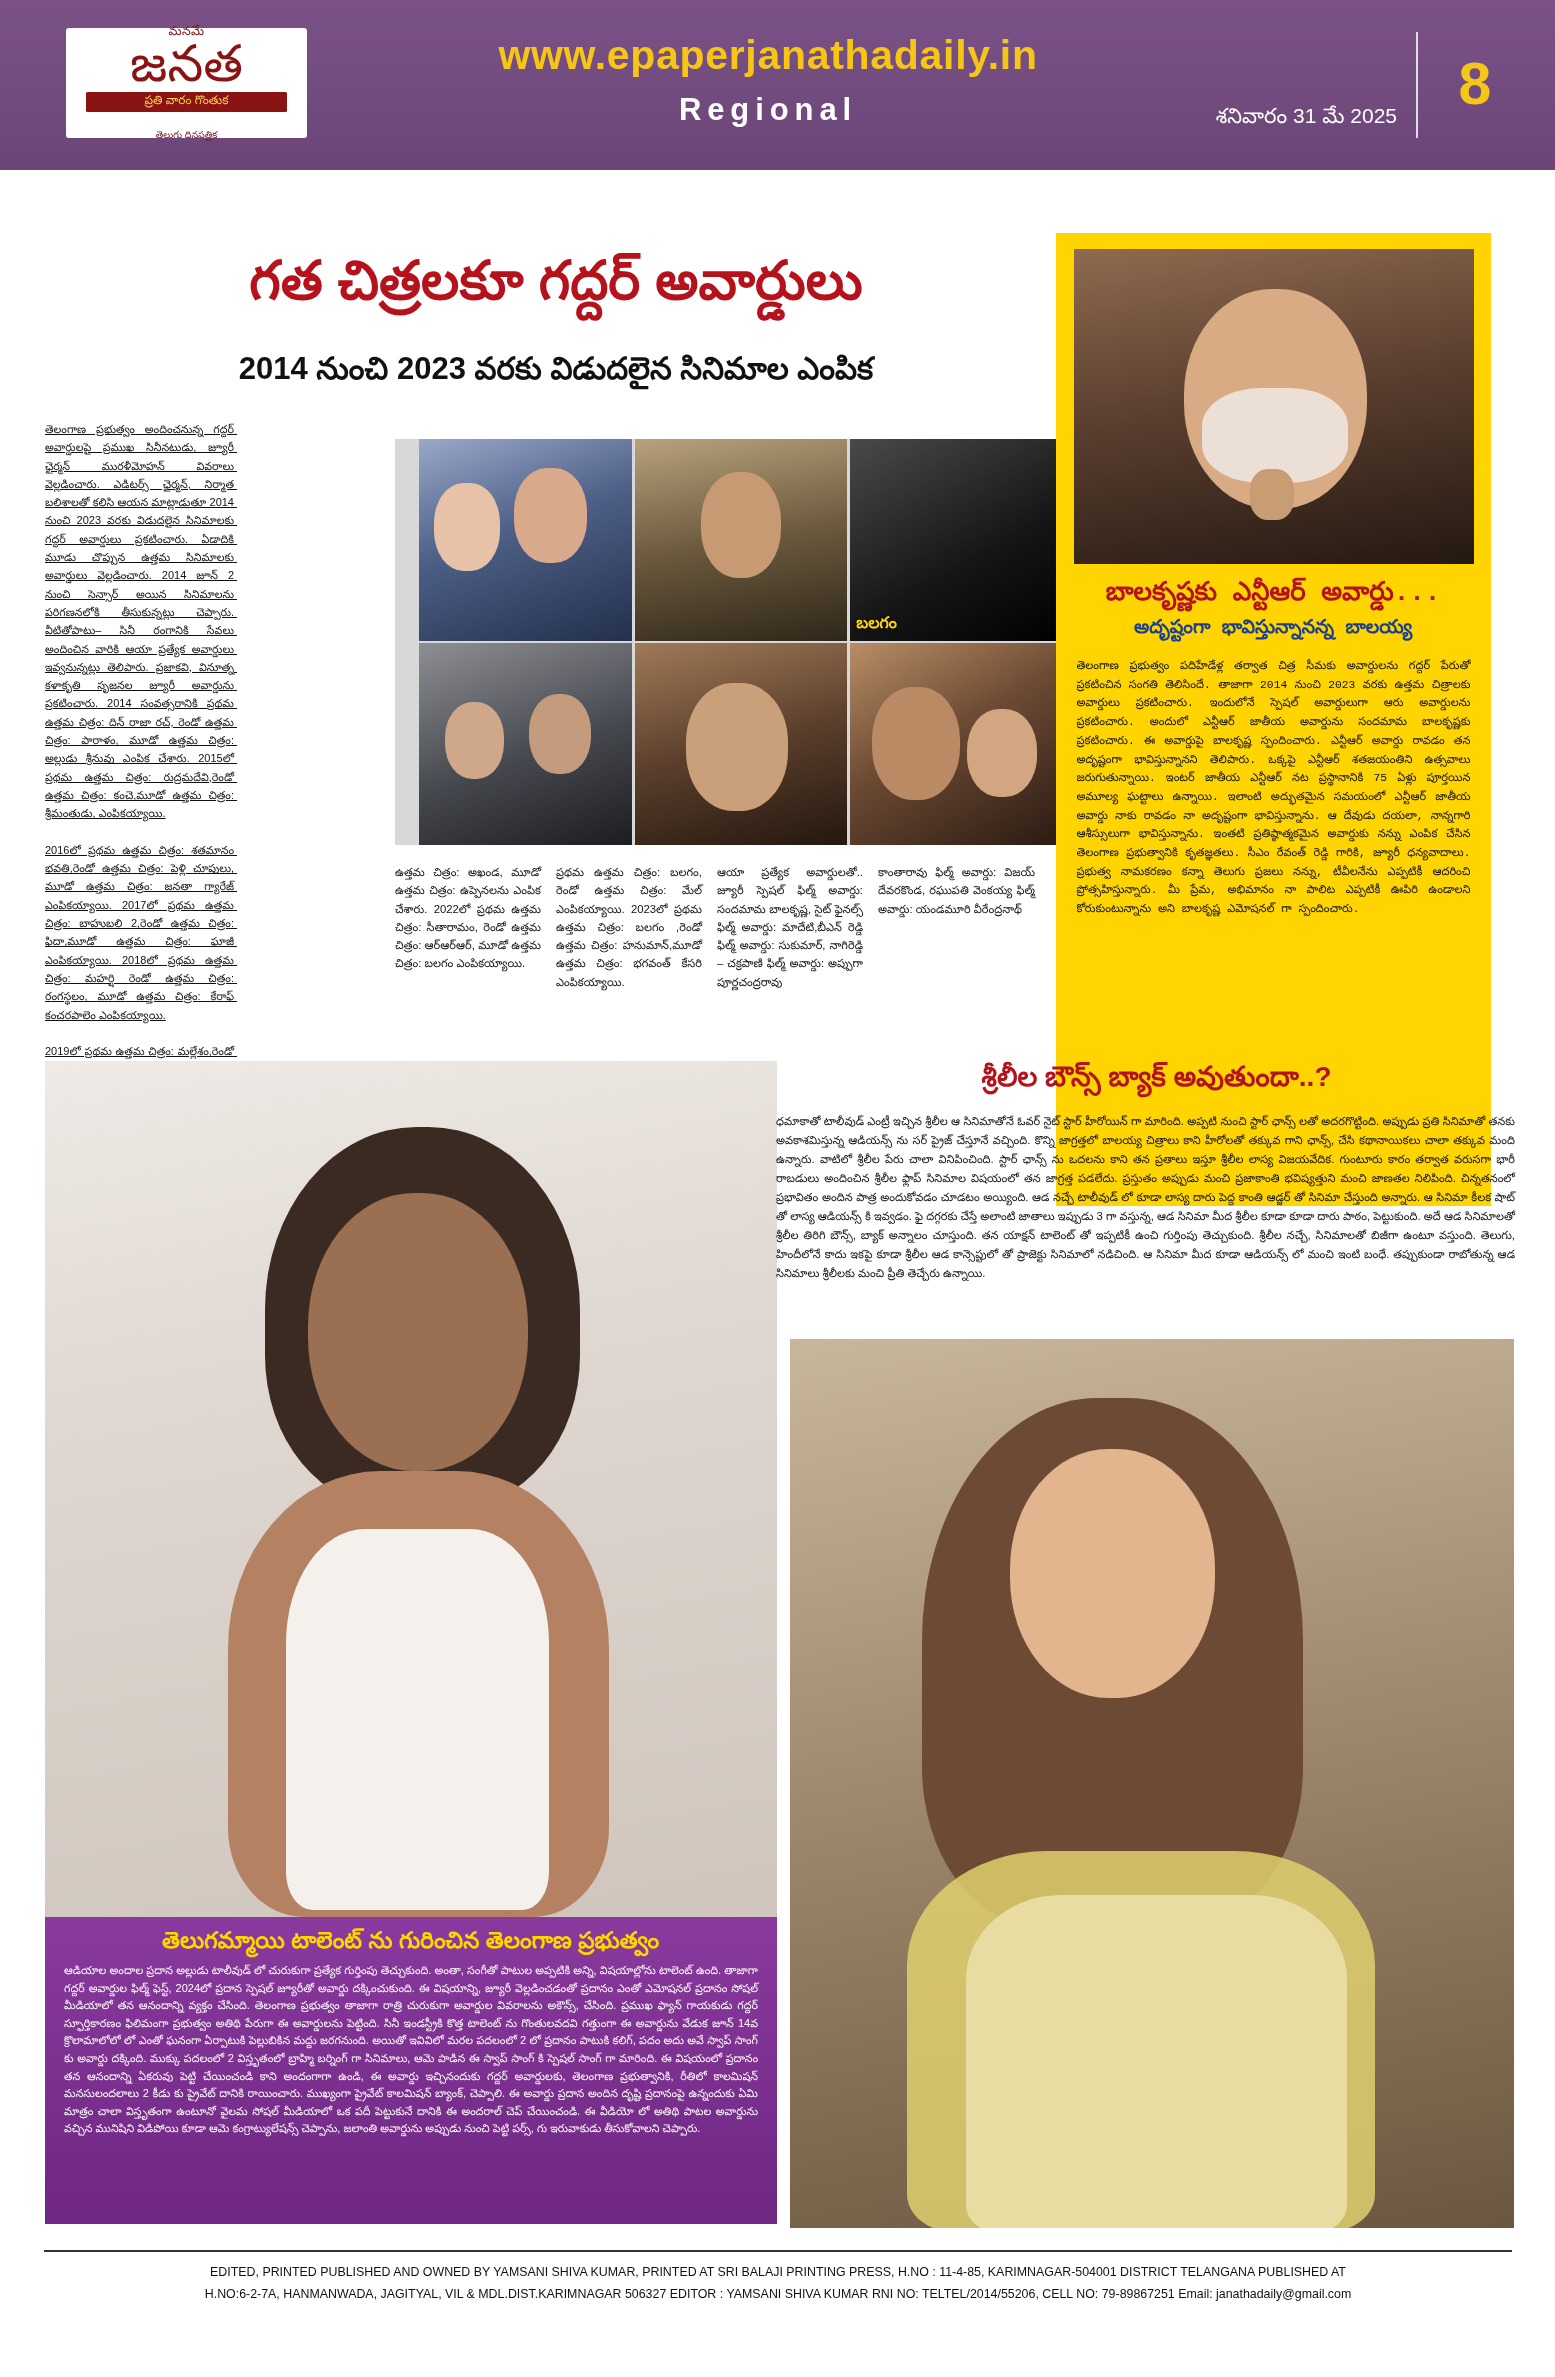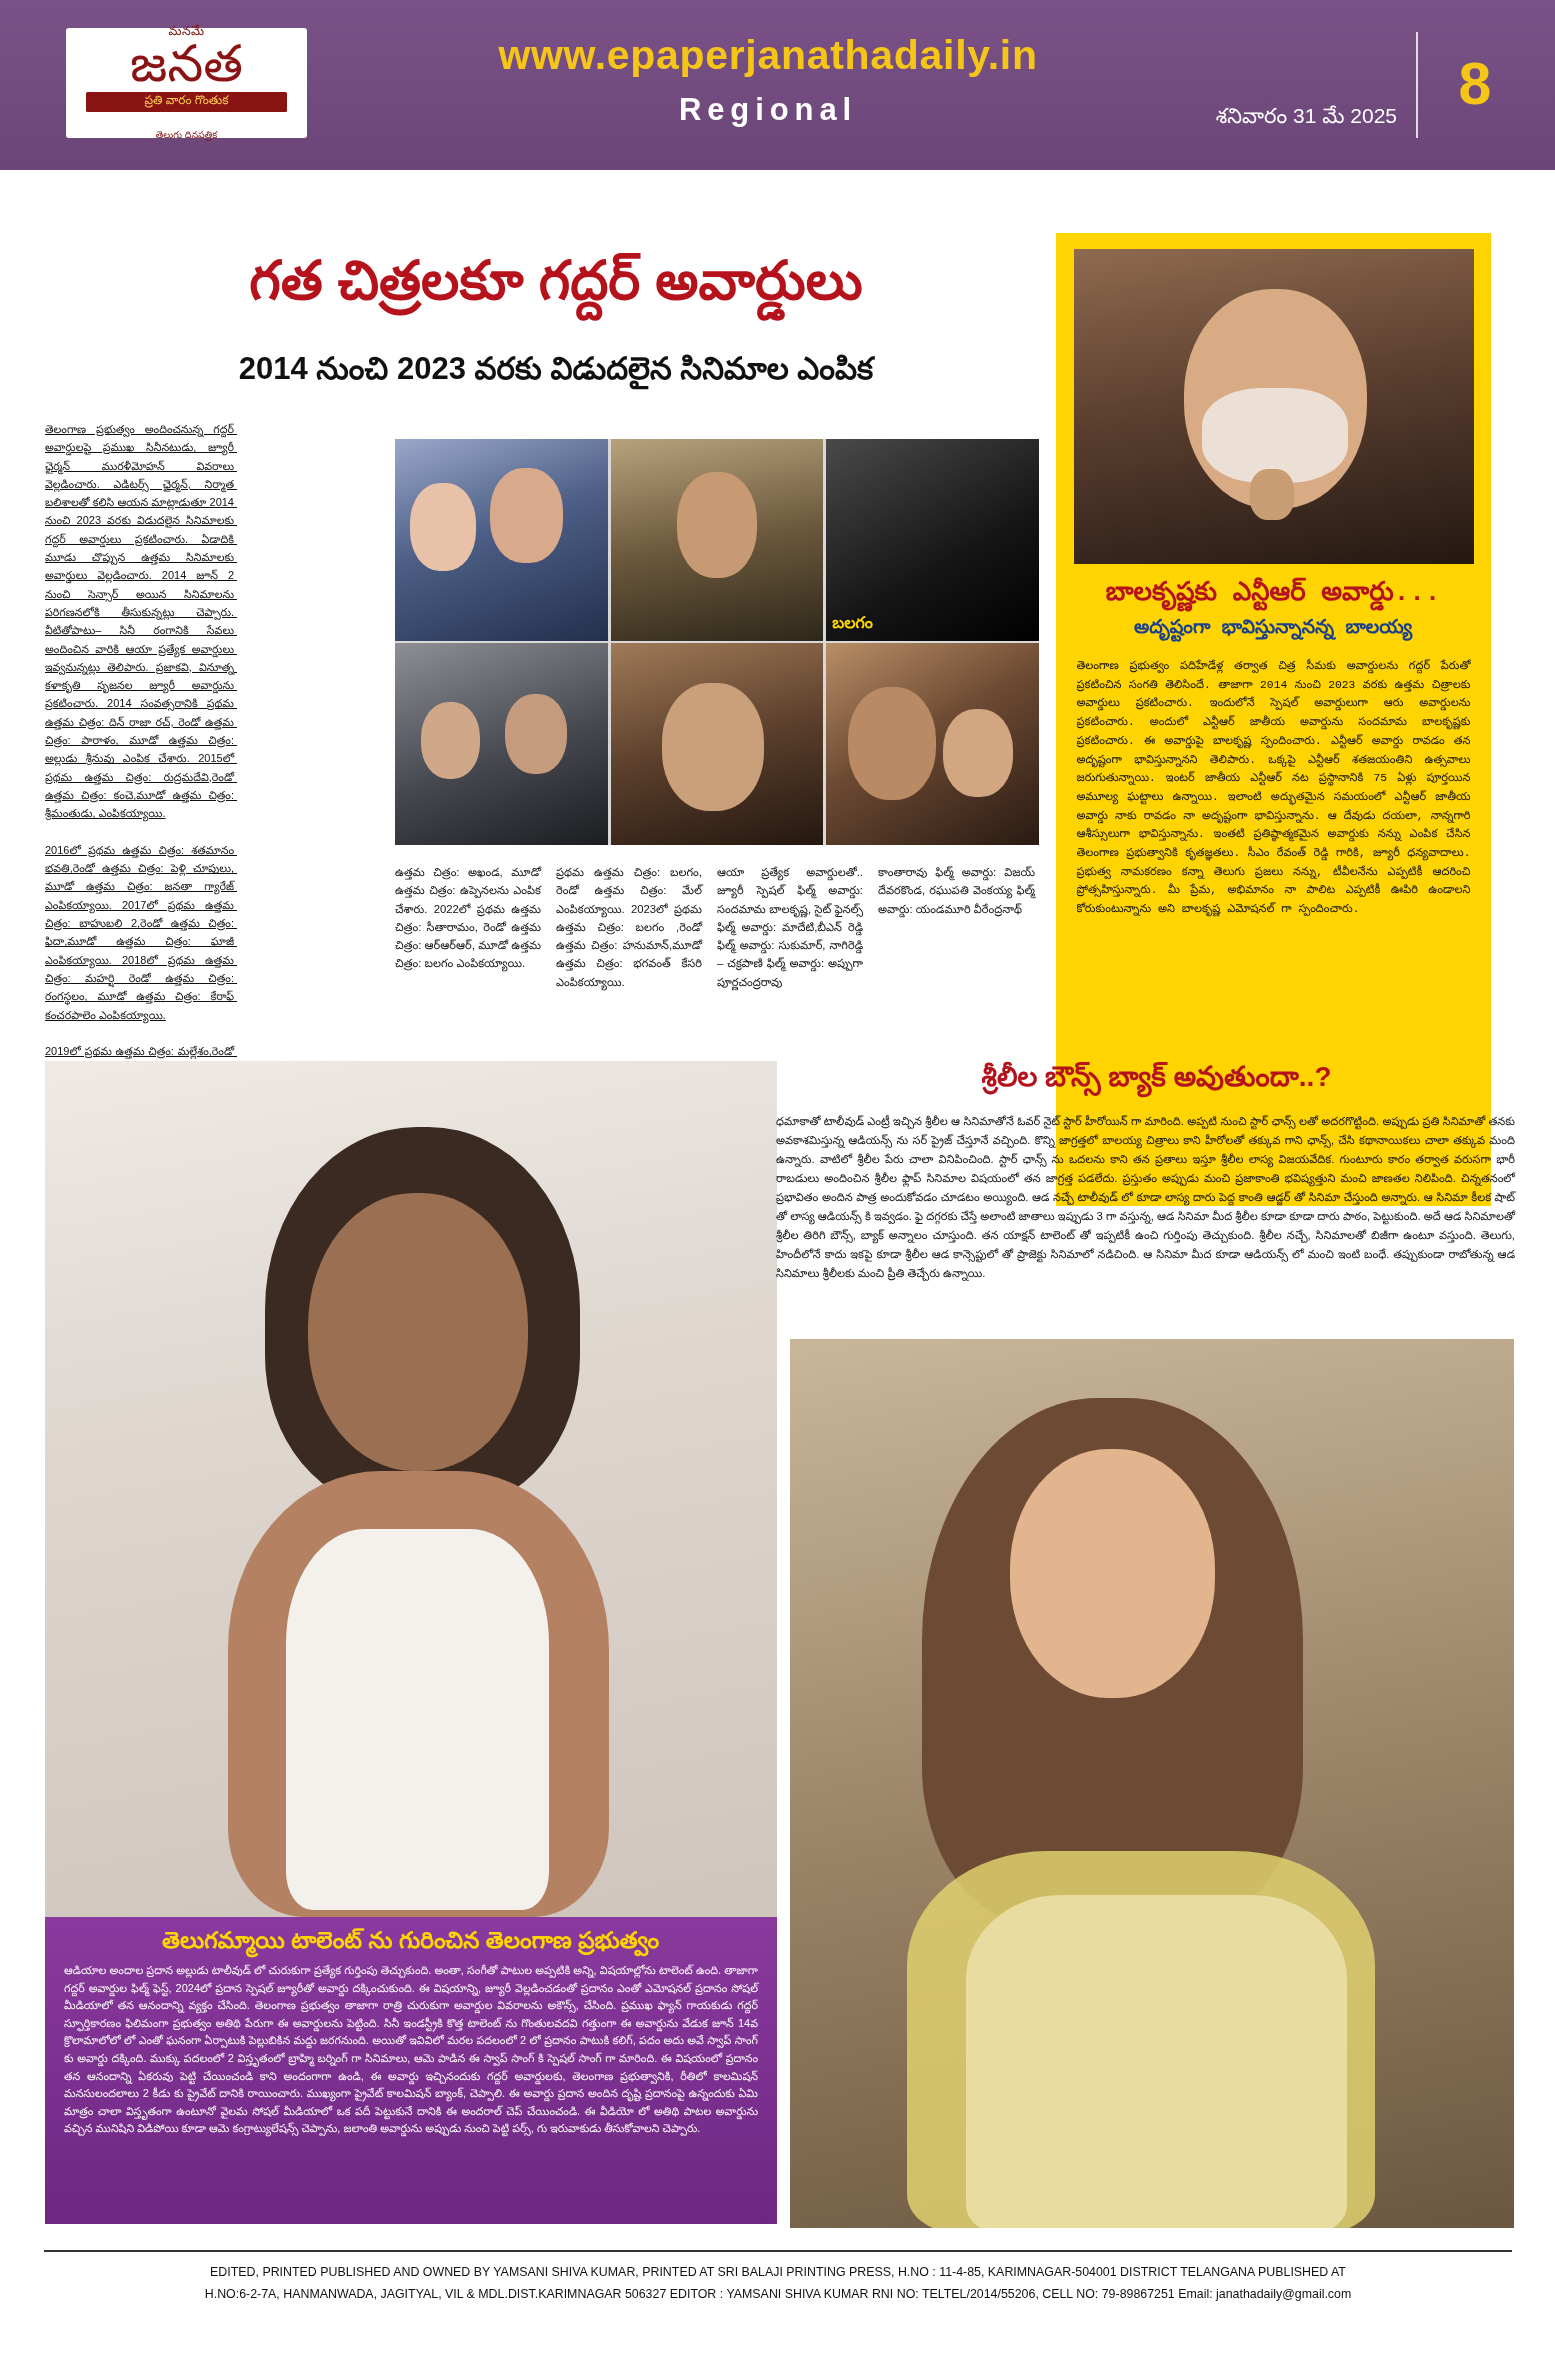--- a/index.html
+++ b/index.html
@@ -172,20 +172,21 @@
   .collage {
     position: absolute;
     left: 395px; top: 439px;
     width: 644px; height: 406px;
     overflow: hidden;
     display: grid;
     grid-template-columns: 1fr 1fr 1fr;
     grid-template-rows: 1fr 1fr;
     gap: 2.9px;
     background: #d8d8d8;
+    padding-left: 24px;
   }
   .ph { position: relative; overflow: hidden; }
   .ph .cap {
     position: absolute;
     bottom: 4.4px; left: 5.9px;
     color: #ffd700;
     font-weight: bold;
     font-size: 16px;
     text-shadow: 0 0 2.9px #000;
   }

